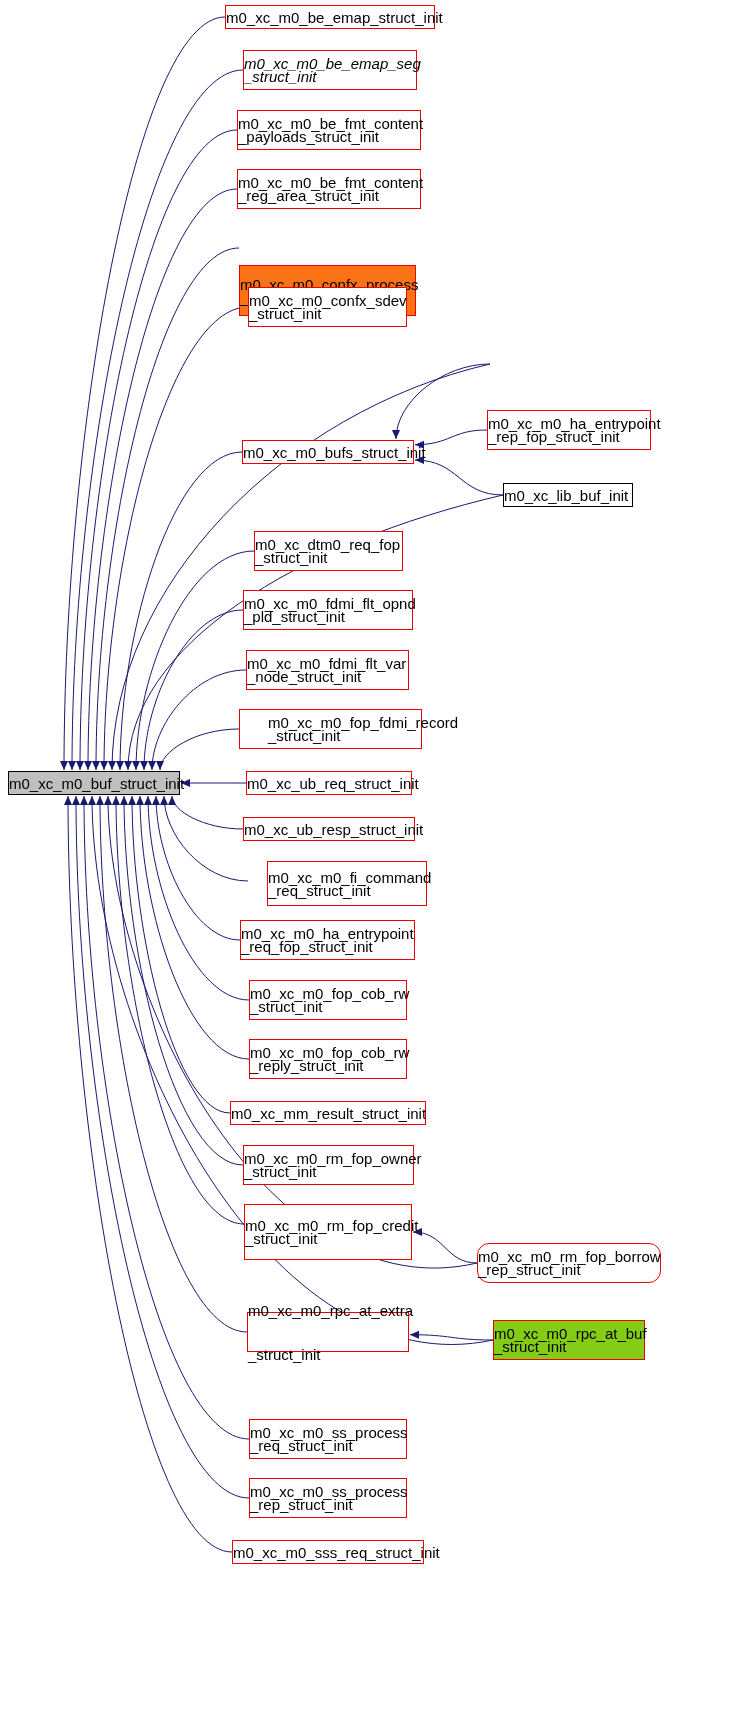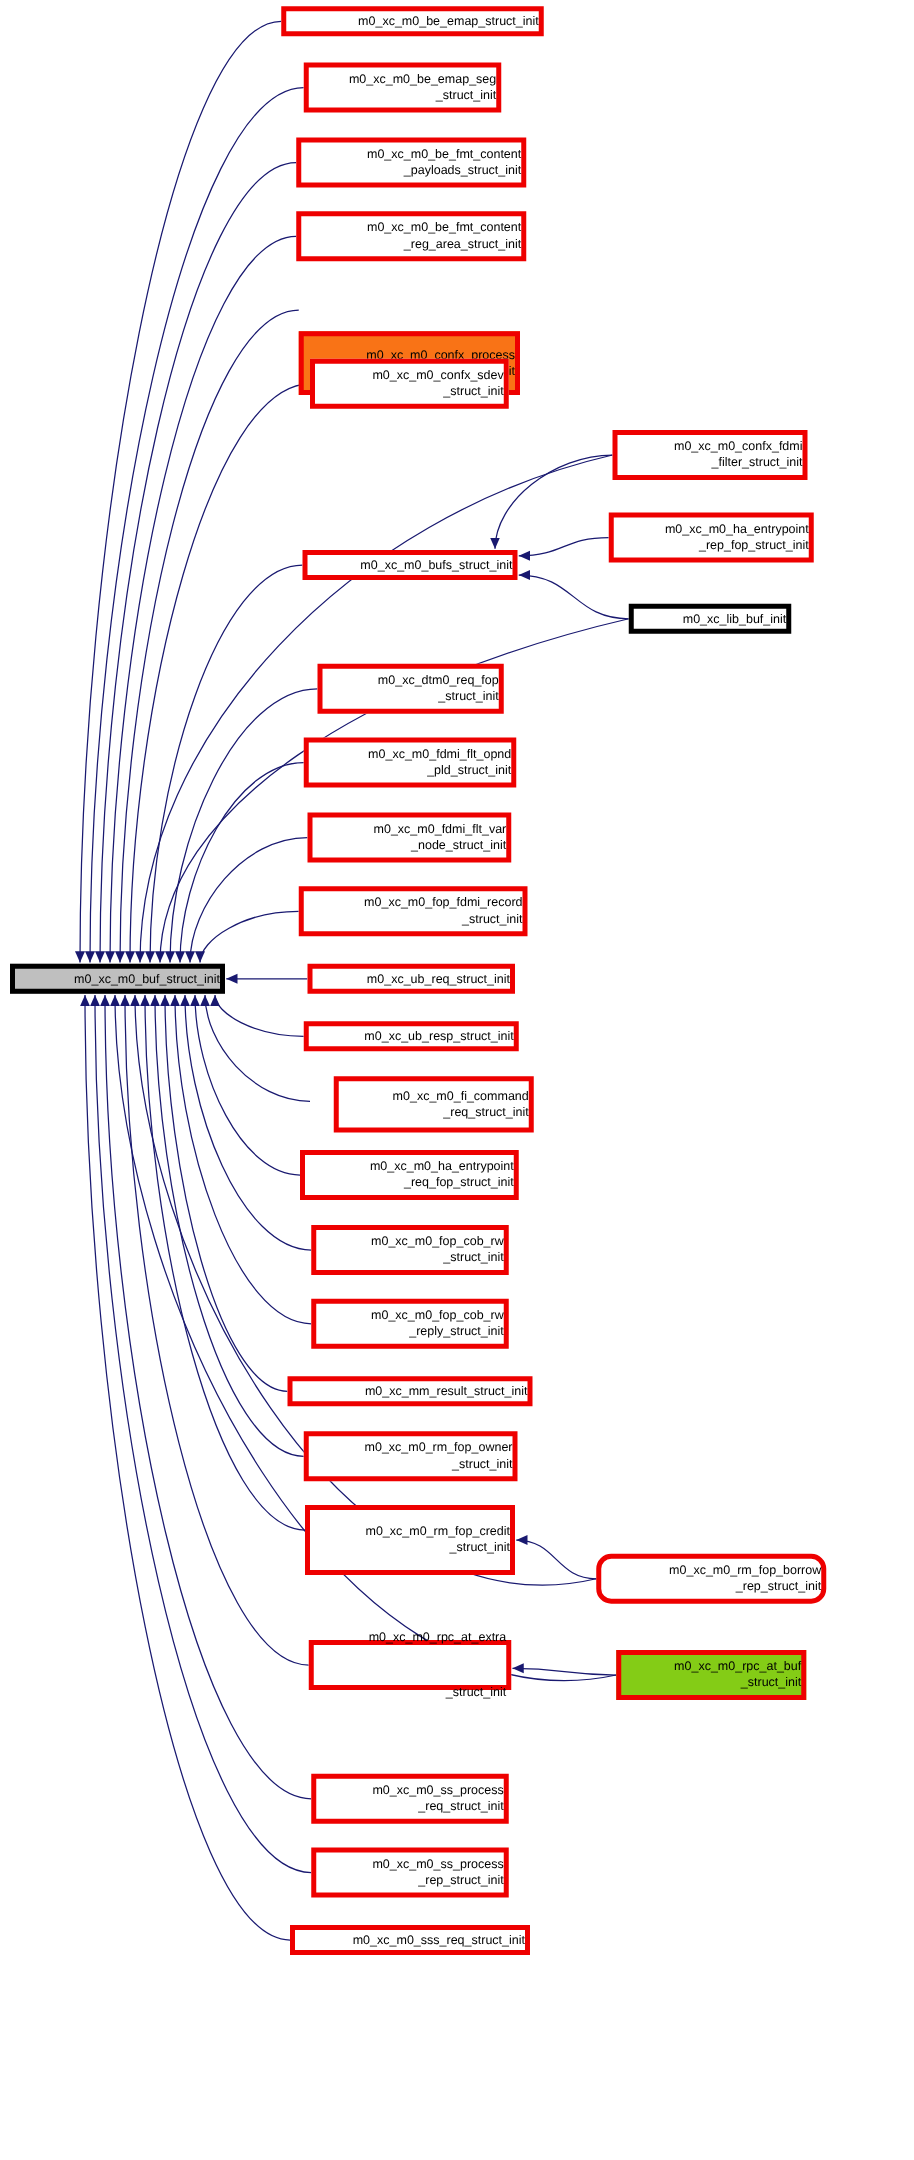--- a/index.html
+++ b/index.html
@@ -1,23 +1,23 @@
 <!DOCTYPE html>
 <html><head>
 <meta charset="utf-8">
 <style>
   html,body{margin:0;padding:0;background:#ffffff;}
   body{font-family:"Liberation Sans",sans-serif;}
   .canvas{position:relative;width:731px;height:1728px;background:#ffffff;overflow:hidden;}
   svg.edge-layer{position:absolute;left:0;top:0;z-index:0;}
   .node{
     position:absolute;z-index:1;box-sizing:border-box;
-    background:#ffffff;border:4px solid #6d28d9;
-    display:flex;flex-direction:column;align-items:flex-end;justify-content:center;
-    font-size:10px;line-height:13px;color:#000000;white-space:nowrap;
+    background:#ffffff;border:1px solid #6d28d9;
+    display:flex;flex-direction:column;align-items:flex-start;justify-content:center;
+    font-size:15px;line-height:13px;color:#000000;white-space:nowrap;
     cursor:pointer;
   }
   .node .nl{pointer-events:none;}
   .node.current{cursor:default;}
   .node.plain{cursor:default;}
 </style>
 </head>
 <body>
 
 <div class="canvas">
@@ -63,43 +63,39 @@
         <path d="M493,1340 C451.5,1340 451.5,1334.6666666666667 410,1334.6666666666667" fill="none" stroke="#191970" stroke-width="1" marker-end="url(#arrow)"></path>
       </g>
   </svg>
 
 <div class="node current" style="left: 8px; top: 771px; width: 172px; height: 24px; border-color: rgb(0, 0, 0); background: rgb(191, 191, 191); color: rgb(0, 0, 0);">
       <div class="nl">m0_xc_m0_buf_struct_init</div>
     </div>
     <div class="node caller" style="left: 225px; top: 5px; width: 210px; height: 24px; border-color: rgb(238, 0, 0); background: rgb(255, 255, 255); color: rgb(0, 0, 0);">
       <div class="nl">m0_xc_m0_be_emap_struct_init</div>
     </div>
-    <div class="node caller" style="left: 243px; top: 50px; width: 158px; height: 40px; border-color: rgb(238, 0, 0); background: rgb(255, 255, 255); color: rgb(0, 0, 0);">
+    <div class="node caller" style="left: 243px; top: 50px; width: 174px; height: 40px; border-color: rgb(238, 0, 0); background: rgb(255, 255, 255); color: rgb(0, 0, 0); font-style: italic;">
       <div class="nl">m0_xc_m0_be_emap_seg</div>
       <div class="nl">_struct_init</div>
     </div>
     <div class="node caller" style="left: 237px; top: 110px; width: 184px; height: 40px; border-color: rgb(238, 0, 0); background: rgb(255, 255, 255); color: rgb(0, 0, 0);">
       <div class="nl">m0_xc_m0_be_fmt_content</div>
       <div class="nl">_payloads_struct_init</div>
     </div>
     <div class="node caller" style="left: 237px; top: 169px; width: 184px; height: 40px; border-color: rgb(238, 0, 0); background: rgb(255, 255, 255); color: rgb(0, 0, 0);">
       <div class="nl">m0_xc_m0_be_fmt_content</div>
       <div class="nl">_reg_area_struct_init</div>
     </div>
     <div class="node caller" style="left: 239px; top: 228px; width: 177px; height: 51px; border-color: rgb(238, 0, 0); background: #f97316; color: rgb(0, 0, 0); margin-top: 37px;">
       <div class="nl">m0_xc_m0_confx_process</div>
       <div class="nl">_struct_init</div>
     </div>
     <div class="node caller" style="left: 248px; top: 287px; width: 159px; height: 40px; border-color: rgb(238, 0, 0); background: rgb(255, 255, 255); color: rgb(0, 0, 0);">
       <div class="nl">m0_xc_m0_confx_sdev</div>
       <div class="nl">_struct_init</div>
-    </div>
-    <div class="node caller" style="left: 490px; top: 344px; width: 156px; height: 40px; border-color: rgb(238, 0, 0); background: rgb(255, 255, 255); color: rgb(0, 0, 0);">
-      <div class="nl">m0_xc_m0_confx_fdmi</div>
-      <div class="nl">_filter_struct_init</div>
     </div>
     <div class="node caller" style="left: 487px; top: 410px; width: 164px; height: 40px; border-color: rgb(238, 0, 0); background: rgb(255, 255, 255); color: rgb(0, 0, 0);">
       <div class="nl">m0_xc_m0_ha_entrypoint</div>
       <div class="nl">_rep_fop_struct_init</div>
     </div>
     <div class="node caller" style="left: 242px; top: 440px; width: 172px; height: 24px; border-color: rgb(238, 0, 0); background: rgb(255, 255, 255); color: rgb(0, 0, 0);">
       <div class="nl">m0_xc_m0_bufs_struct_init</div>
     </div>
     <div class="node plain" style="left: 503px; top: 483px; width: 130px; height: 24px; border-color: rgb(0, 0, 0); background: rgb(255, 255, 255); color: rgb(0, 0, 0);">
       <div class="nl">m0_xc_lib_buf_init</div>

